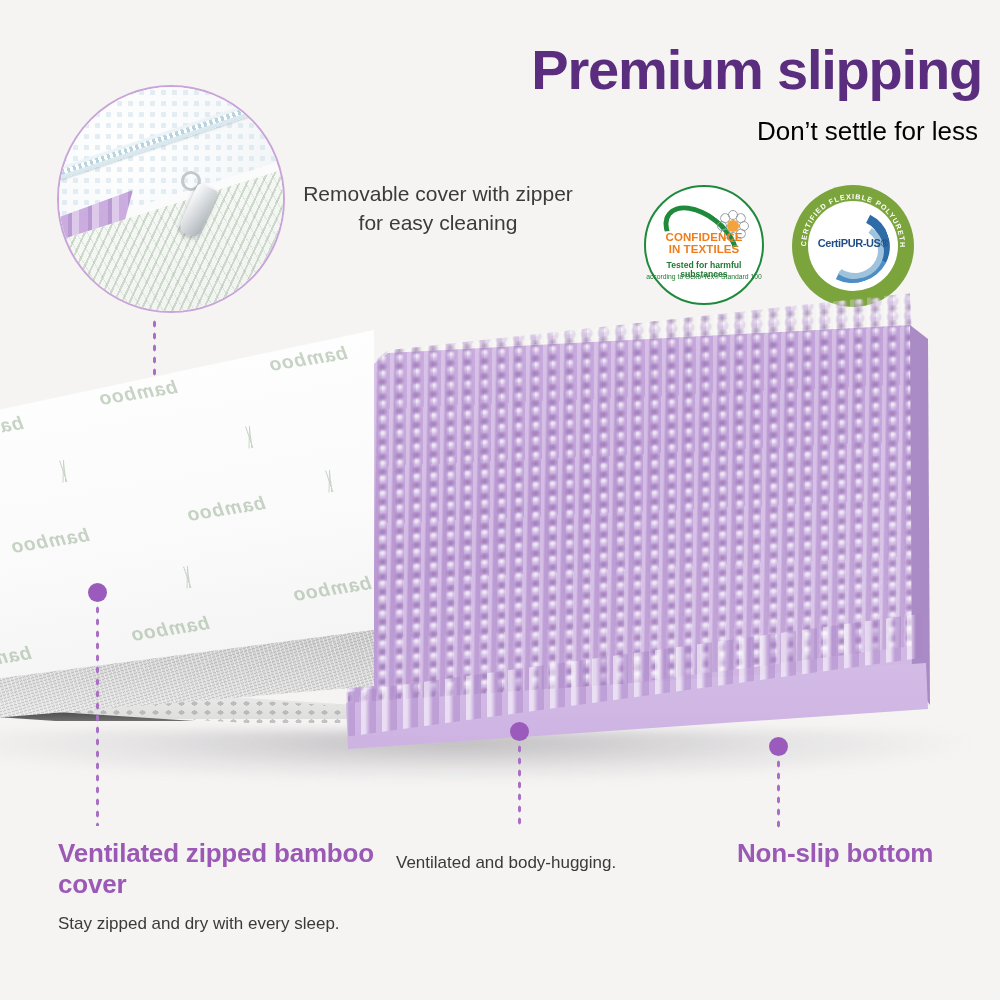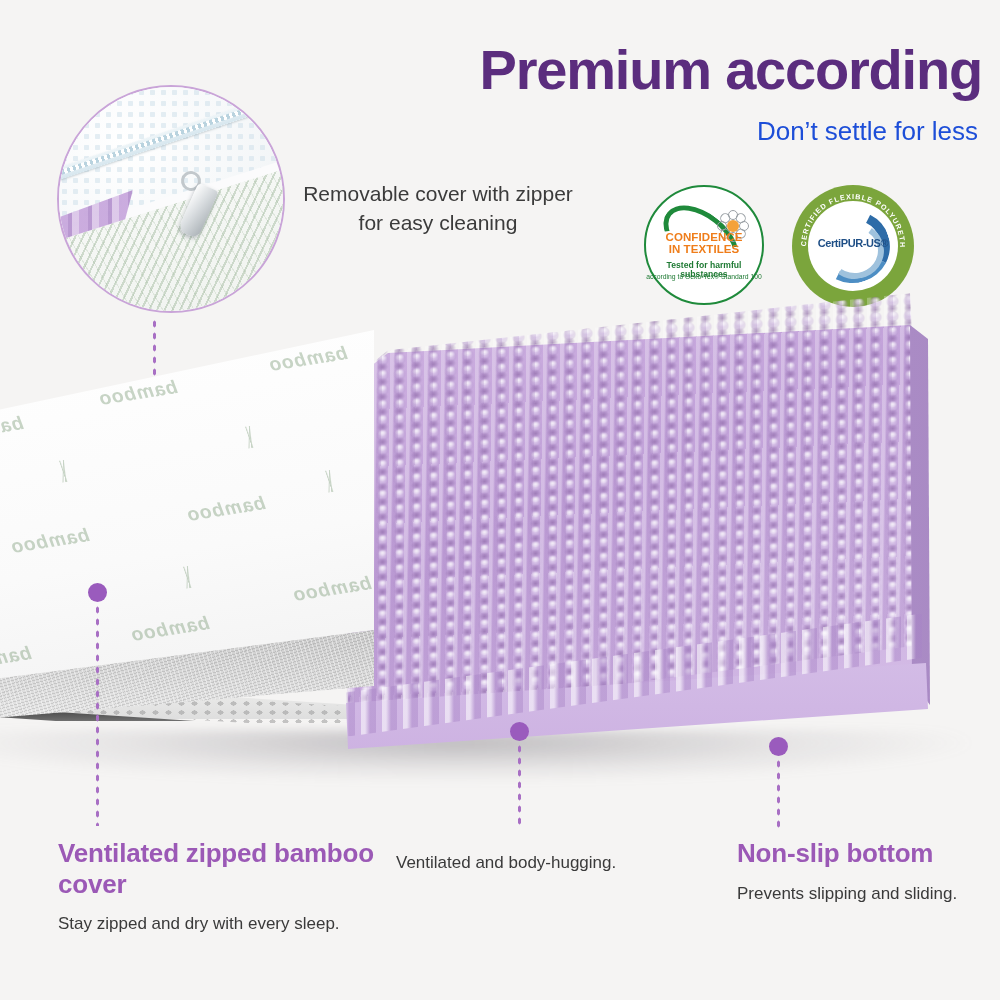--- a/index.html
+++ b/index.html
@@ -15,21 +15,21 @@
   #header { position:absolute; top:0; left:0; width:1000px; height:330px; }
 
   #title {
     position:absolute; right:18px; top:42px;
     font-size:56px; font-weight:bold; letter-spacing:-1.2px;
     color:#5b2d7e; line-height:1;
     white-space:nowrap;
   }
   #subtitle {
     position:absolute; right:22px; top:118px;
-    font-size:26px; color:#1d4ed8; line-height:1;
+    font-size:26px; color:#000000; line-height:1;
     white-space:nowrap;
   }
 
   
   #callout-text {
     position:absolute; left:303px; top:180px;
     font-size:21px; color:#3b3b3b; line-height:1.38;
     width:270px;
     text-align:center;
   }
@@ -330,21 +330,21 @@
     font-size:17px; color:#3a3a3a; line-height:1.3;
   }
   #cap-1 { left:58px; top:0; width:320px; }
   #cap-2 { left:396px; top:0; width:310px; }
   #cap-3 { left:737px; top:0; width:250px; }
 </style>
 </head>
 <body>
 
 <div id="header">
-  <div id="title">Premium according</div>
+  <div id="title">Premium slipping</div>
   <div id="subtitle">Don’t settle for less</div>
 </div>
 
 <div id="zip-circle">
   <div class="zc-layer zc-top"></div>
   <div class="zc-layer zc-foam"></div>
   <div class="zc-layer zc-bot"></div>
   <div class="zc-tape"></div>
   <div class="zc-ring"></div>
   <div class="zc-pull"></div>
@@ -455,15 +455,14 @@
     <div class="cap-h">Ventilated zipped bamboo cover</div>
     <div class="cap-s">Stay zipped and dry with every sleep.</div>
   </div>
 
   <div class="cap" id="cap-2">
     <div class="cap-s">Ventilated and body-hugging.</div>
   </div>
 
   <div class="cap" id="cap-3">
     <div class="cap-h">Non-slip bottom</div>
-    <div class="cap-s">Prevents slipping and sliding.</div>
   </div>
 </div>
 
 </body></html>

